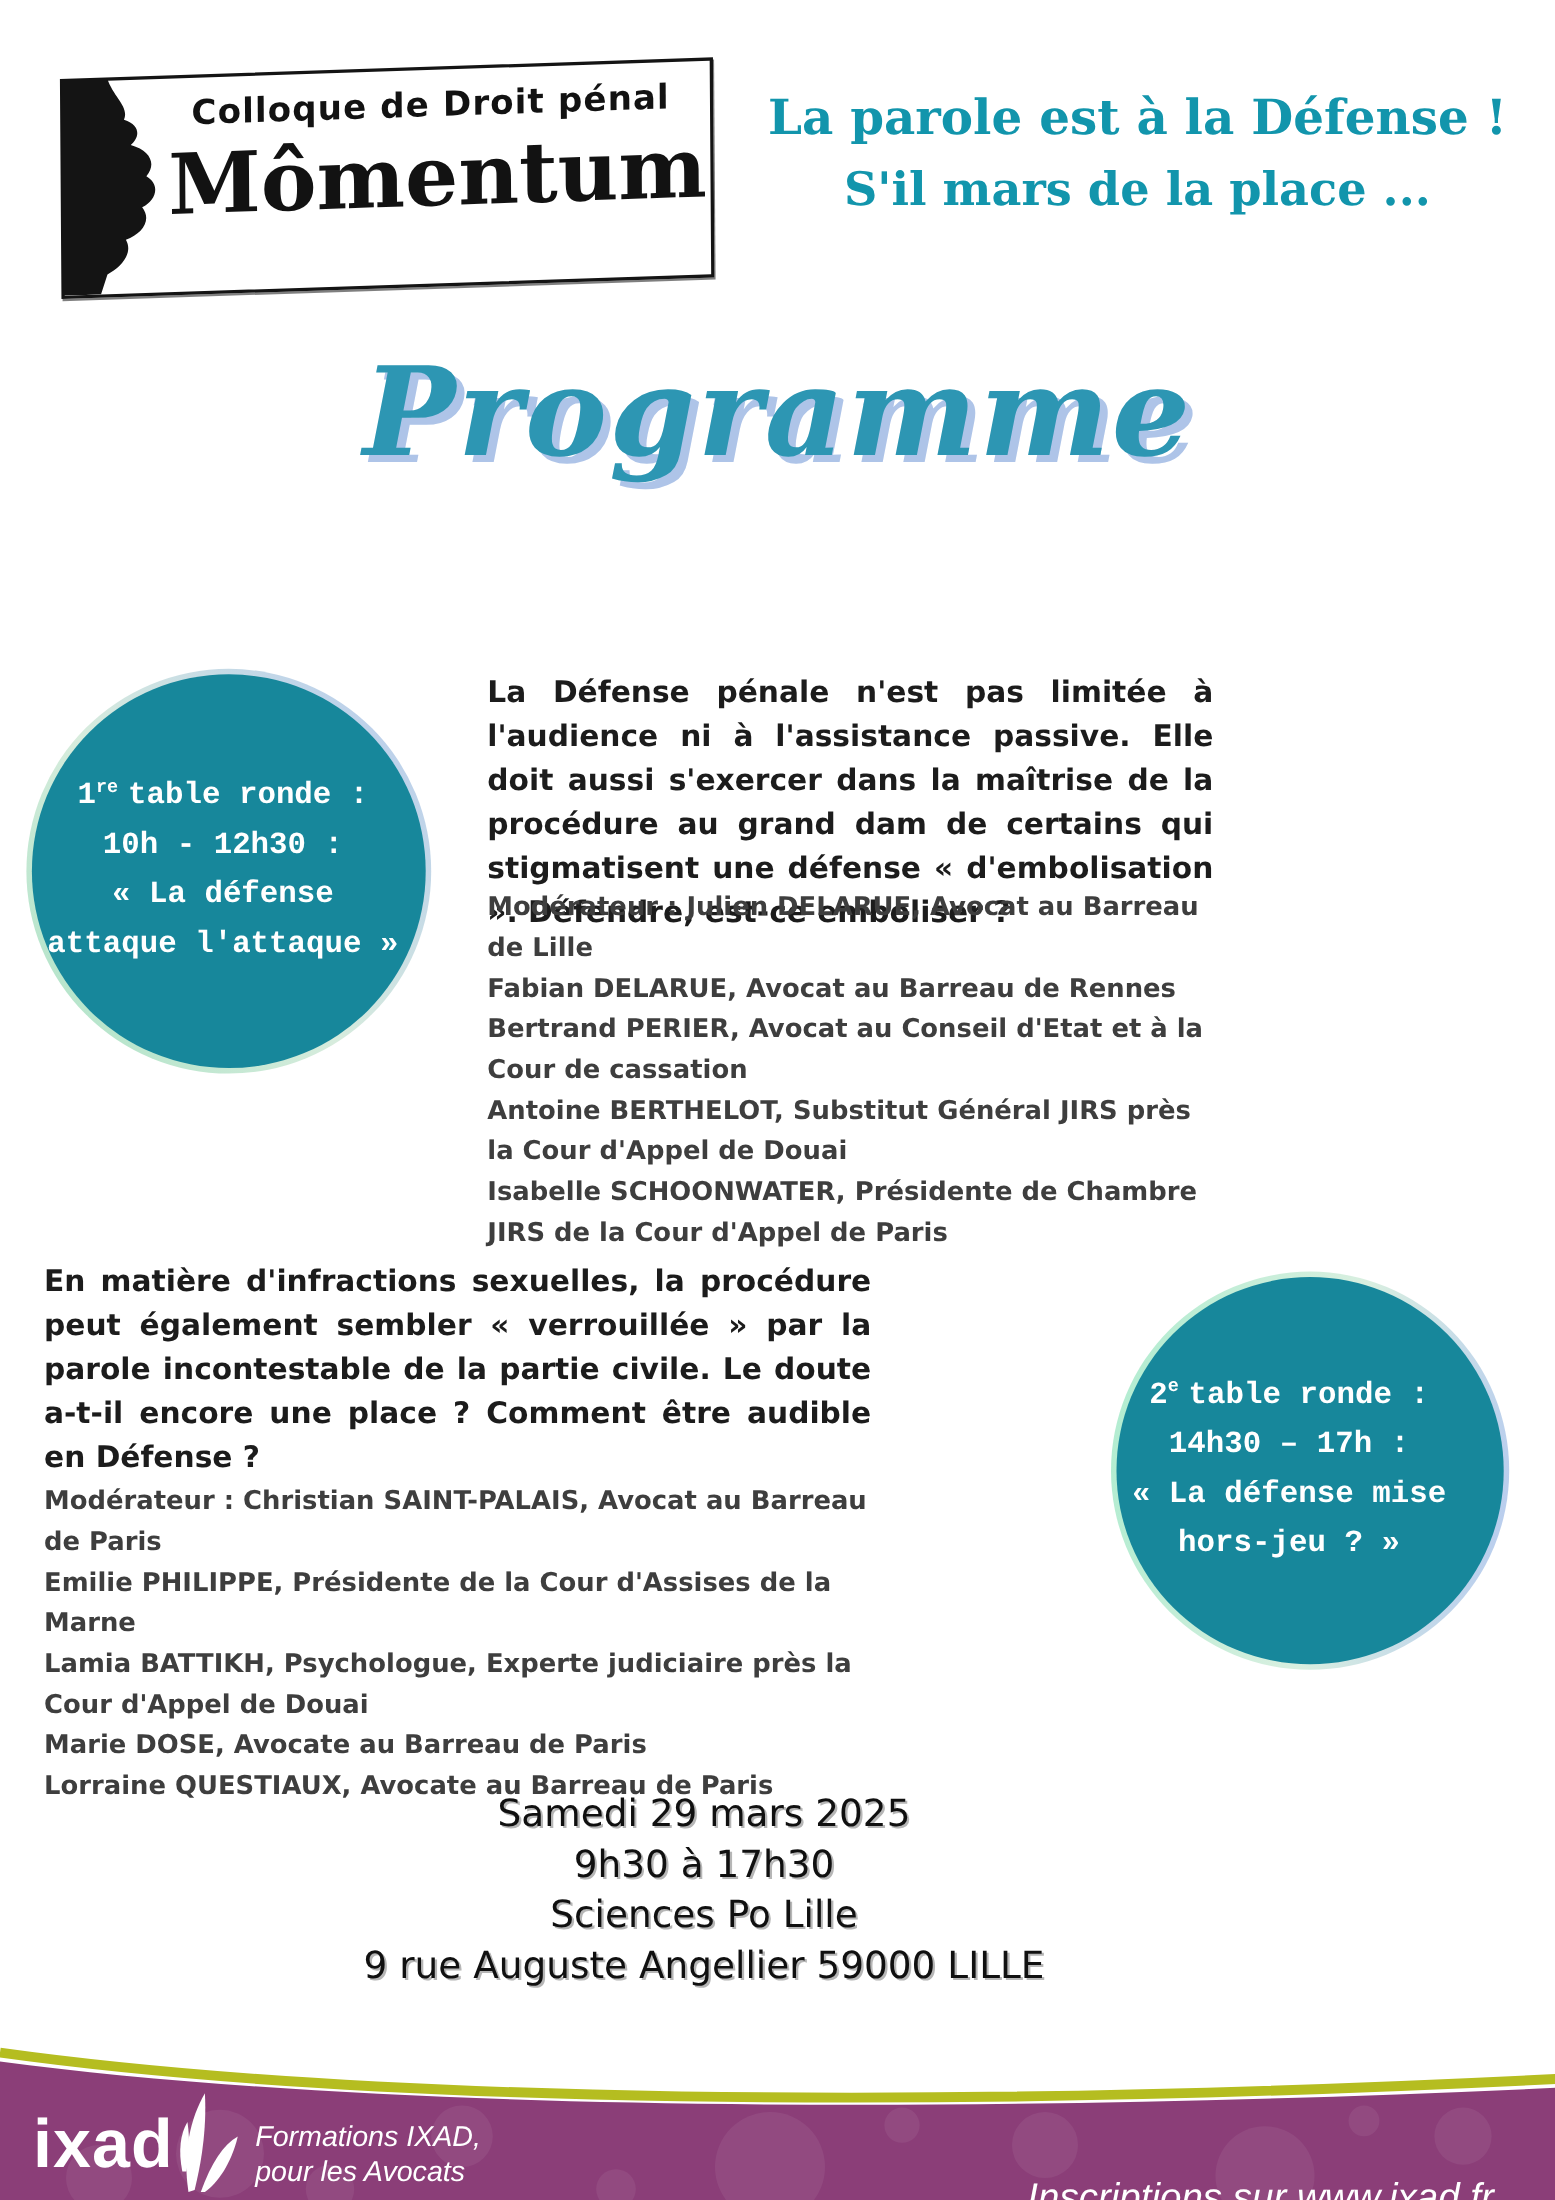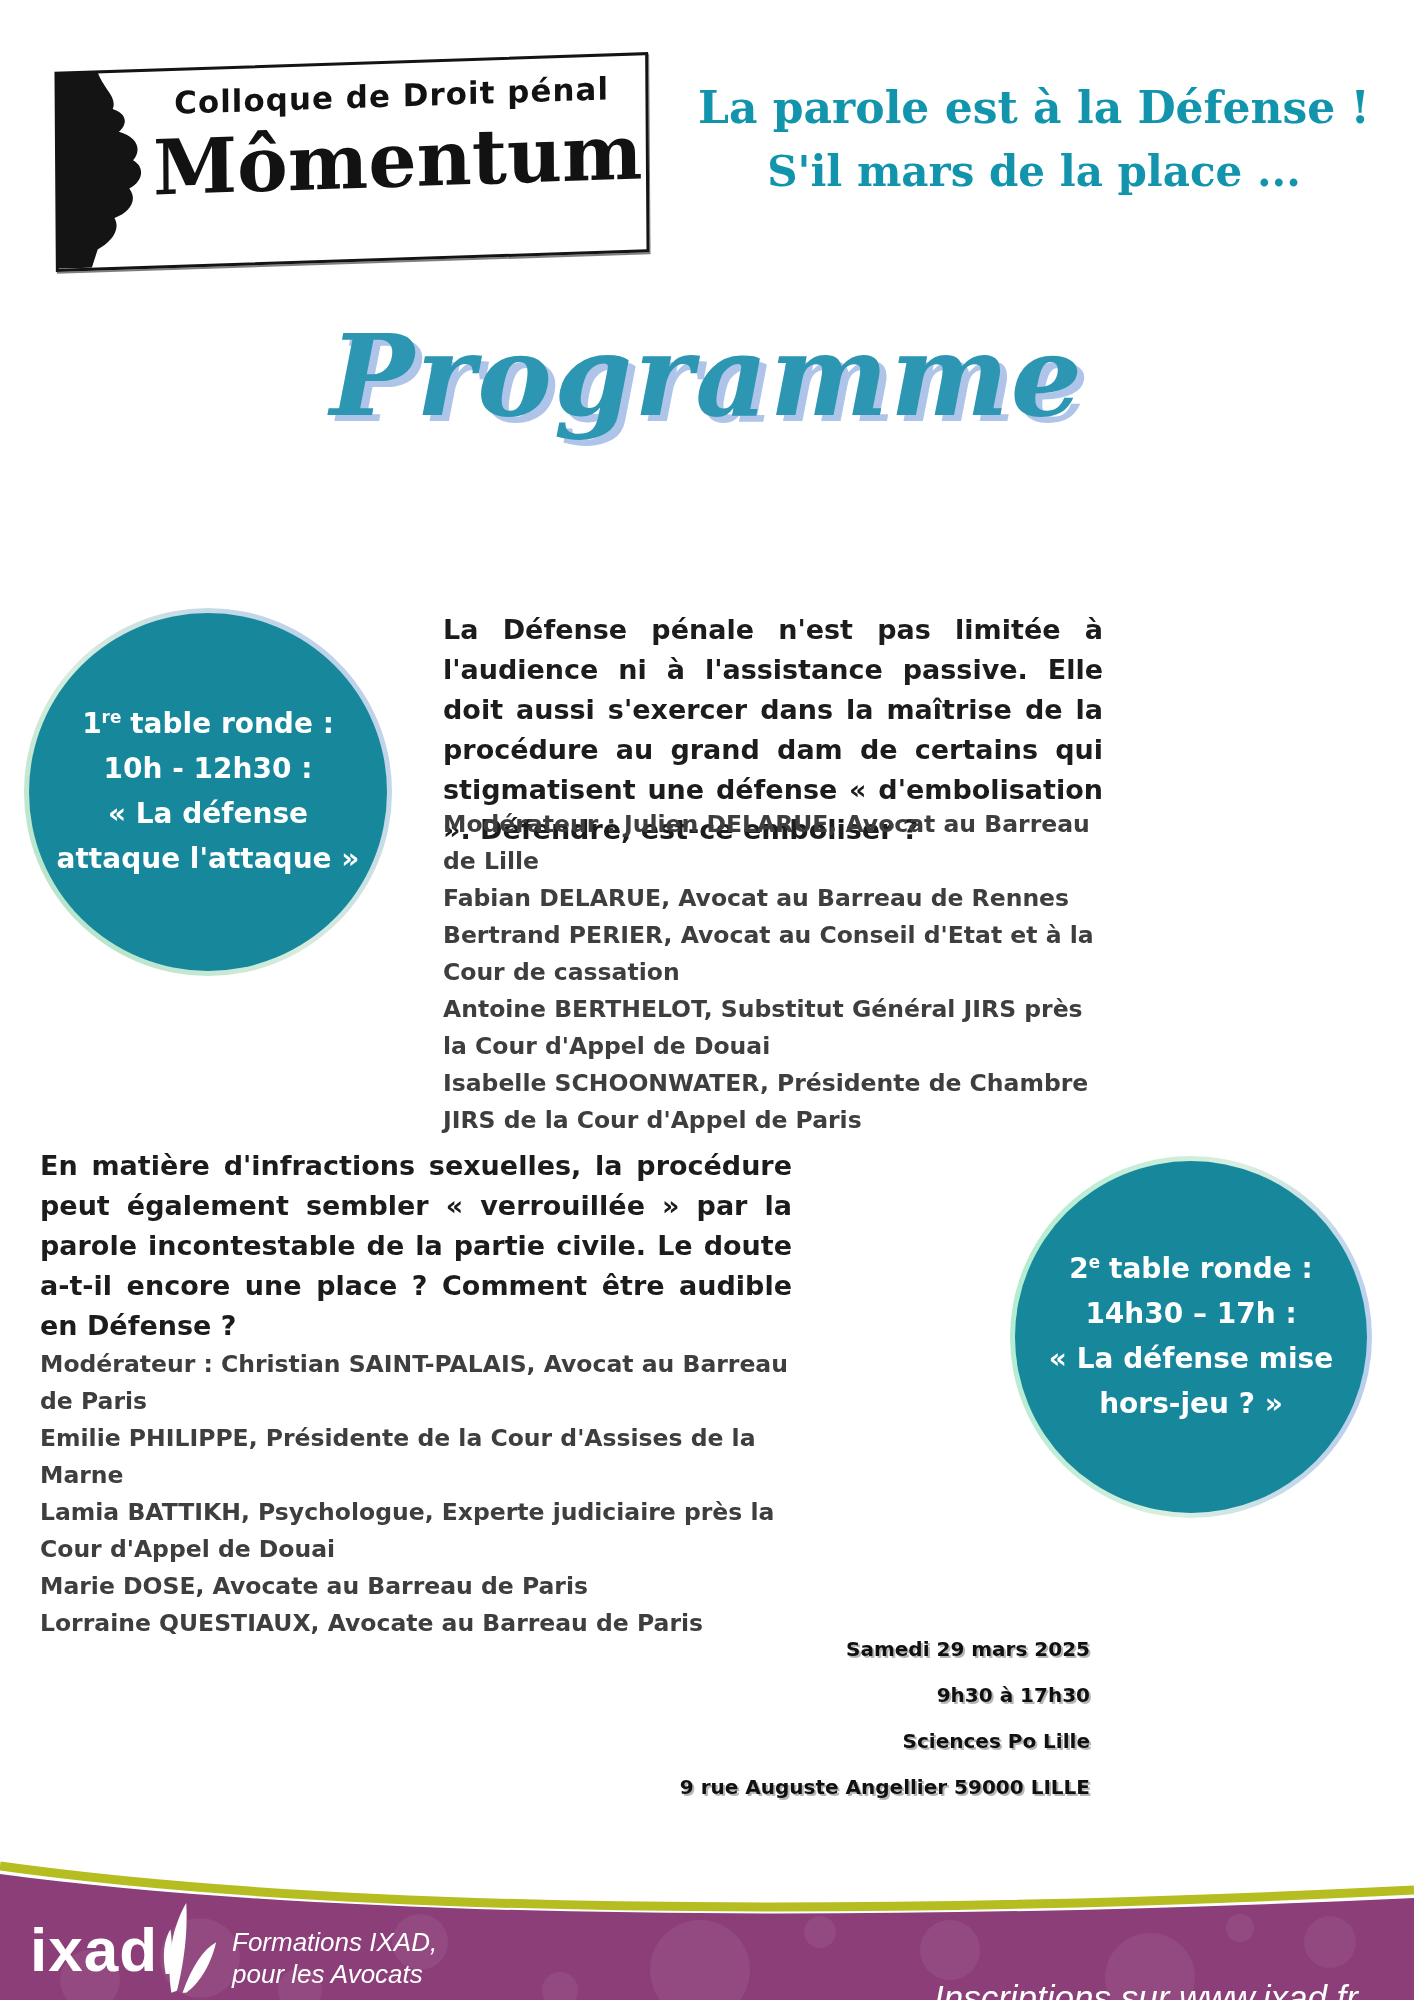--- a/index.html
+++ b/index.html
@@ -27,37 +27,37 @@
              font-size:112px;color:var(--script-teal,#2d96b3);
              text-shadow:7px 6px 0 var(--script-shadow,#aec4e8);letter-spacing:2px;margin-top:48px;}
 
   
   .circle-wrap{position:absolute;border-radius:50%;}
   .circle-wrap.c1{left:24px;top:608px;width:368px;height:368px;
                   background:linear-gradient(50deg,#a9e2c4 0%,#d7ecdd 45%,#b4c8ef 100%);}
   .circle-wrap.c2{left:1010px;top:1156px;width:362px;height:362px;
                   background:linear-gradient(100deg,#aeeccf 0%,#d9efe0 55%,#b4c8f0 100%);}
   .circle{position:absolute;inset:5px;border-radius:50%;background:var(--circle-teal,#17879b);
-          display:flex;align-items:center;justify-content:center;}
+          display:flex;align-items:center;font-family:Liberation Mono, monospace;}
   .circle-text{color:#fff;font-weight:bold;font-size:28px;text-align:center;line-height:1.6;padding:0 14px;}
   .circle-text sup{font-size:60%;vertical-align:super;}
   .badge-label{margin-left:0.32em;}
 
   
   .para{position:absolute;text-align:justify;font-weight:bold;color:#1c1c1c;
         font-size:27px;line-height:40px;}
   .para1{left:443px;top:610px;width:660px;}
   .para2{left:40px;top:1146px;width:752px;}
   .speakers{position:absolute;font-weight:bold;color:#3e3e3e;font-size:23.5px;line-height:37px;}
   .speakers1{left:443px;top:806px;width:668px;}
   .speakers2{left:40px;top:1346px;width:762px;}
 
   
-  .event{position:absolute;left:190px;top:1626px;width:900px;text-align:right;
-         font-size:20px;font-weight:bold;color:#101010;line-height:46px;
+  .event{position:absolute;left:190px;top:1626px;width:900px;text-align:center;
+         font-size:34px;font-weight:normal;color:#101010;line-height:46px;
          text-shadow:2px 2px 0 rgba(110,110,110,.5);}
 
   
   .footer-curve{position:absolute;left:0;top:1838px;width:1414px;height:162px;display:block;}
   .ixad-brand{position:absolute;left:30px;top:1914px;color:#fff;font-weight:bold;font-size:62px;
               font-family:"Liberation Sans","DejaVu Sans",sans-serif;letter-spacing:1px;}
   .leaf{position:absolute;left:162px;top:1898px;width:56px;height:96px;}
   .tagline{position:absolute;left:232px;top:1926px;color:#fff;font-style:italic;font-size:26px;line-height:32px;
            font-family:"Liberation Sans","DejaVu Sans",sans-serif;}
   .registration{position:absolute;right:56px;top:1936px;color:#fff;font-style:italic;font-size:35px;

